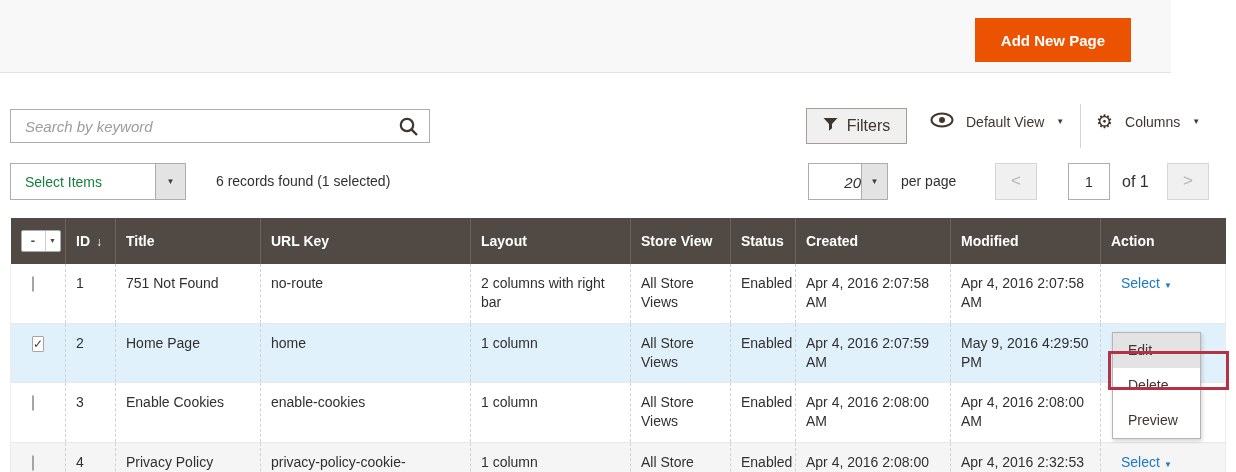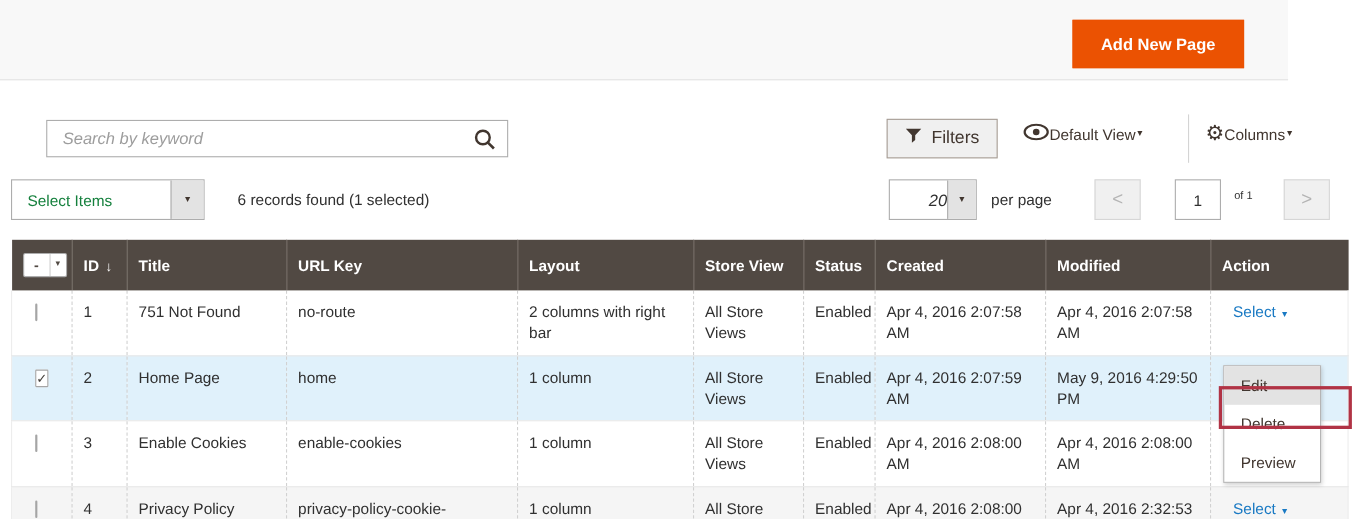--- a/index.html
+++ b/index.html
@@ -4,48 +4,48 @@
 <style>
   * { box-sizing: border-box; margin: 0; padding: 0; }
   body { background:#fff; font-family:"Liberation Sans", sans-serif; }
   .screen { position:relative; width:1236px; height:472px; overflow:hidden; background:#fff; color:#303030; }
 
   
   .topbar { position:absolute; left:0; top:0; width:1171px; height:73px; background:#f8f8f8; border-bottom:1px solid #e3e3e3; }
   .btn-primary { position:absolute; right:40px; top:18px; height:44px; padding:0 25px; background:#eb5202; border:1px solid #eb5202; color:#fff; font-family:"Liberation Sans",sans-serif; font-size:15px; font-weight:bold; cursor:pointer; }
 
   
-  .search-box { position:absolute; left:10px; top:109px; width:420px; height:34px; border:1px solid #adadad; background:#fff;margin-left:32px; }
+  .search-box { position:absolute; left:10px; top:109px; width:420px; height:34px; border:1px solid #adadad; background:#fff; }
   .search-box input { width:100%; height:100%; border:0; outline:none; padding:0 44px 0 14px; font-family:"Liberation Sans",sans-serif; font-size:15px; color:#303030; background:transparent; }
   .search-box input::placeholder { color:#9d9d9d; font-style:italic; opacity:1; }
   .search-icon { position:absolute; right:9px; top:6px; cursor:pointer; }
 
   .filters-btn { position:absolute; left:806px; top:108px; width:101px; height:36px; background:#f0f0f0; border:1px solid #a79d95; display:flex; align-items:center; justify-content:center; gap:9px; font-size:16px; color:#41362f; cursor:pointer; }
-  .tool-group { position:absolute; top:112px; display:flex; align-items:center; gap:0; font-size:14px; color:#41362f; cursor:pointer; }
+  .tool-group { position:absolute; top:112px; display:flex; align-items:center; gap:12px; font-size:14px; color:#41362f; cursor:pointer; }
   .view-group { left:930px; }
   .columns-group { left:1096px; }
   .v-divider { position:absolute; left:1080px; top:104px; width:1px; height:44px; background:#d4d4d4; }
   .caret { font-size:8px; color:#41362f; line-height:1; }
   .gear-glyph { font-size:19px; line-height:1; color:#41362f; }
 
   
   .massaction { position:absolute; left:10px; top:163px; width:176px; height:37px; border:1px solid #adadad; background:#fff; display:flex; cursor:pointer; }
   .massaction-label { flex:1; padding:10px 0 0 14px; font-size:14px; color:#15803d; }
   .split-caret { width:30px; background:#e3e3e3; border-left:1px solid #adadad; display:flex; align-items:center; justify-content:center; }
   .records { position:absolute; left:216px; top:173px; font-size:14px; color:#303030; }
 
   .perpage { position:absolute; left:808px; top:163px; width:80px; height:37px; border:1px solid #adadad; background:#fff; display:flex; cursor:pointer; }
   .perpage-value { flex:1; text-align:right; padding-top:10px; font-size:15px;font-style:italic; }
   .perpage .split-caret { width:26px; }
   .perpage-label { position:absolute; left:901px; top:173px; font-size:14px; }
   .page-btn { position:absolute; top:163px; width:42px; height:37px; background:#f0f0f0; border:1px solid #d6d6d6; color:#b4b4b4; font-size:17px; text-align:center; line-height:34px; cursor:default; }
   .page-prev { left:995px; }
   .page-next { left:1167px; }
   .page-input { position:absolute; left:1068px; top:163px; width:42px; height:37px; border:1px solid #adadad; text-align:center; font-size:14px; font-family:"Liberation Sans",sans-serif; color:#303030; outline:none; }
-  .page-of { position:absolute; left:1122px; top:173px; font-size:10px; }
+  .page-of { position:absolute; left:1122px; top:173px; font-size:16px; }
 
   
   table.grid { position:absolute; left:10px; top:218px; width:1215px; border-collapse:collapse; table-layout:fixed; }
   .grid th { background:#514943; color:#fff; font-size:14px; font-weight:bold; text-align:left; padding:12px 10px; height:44px; border-left:1px solid #6a625c; vertical-align:middle; }
   .grid th:first-child { border-left:none; }
   .grid td { vertical-align:top; padding:10px; font-size:14px; color:#303030; border-left:1px dashed #d1d1d1; border-bottom:1px solid #e8e8e8; line-height:19px; }
   .grid td:first-child { border-left:1px solid #ededed; }
   .grid td:last-child { border-right:1px solid #ededed; }
   .grid tr.r1, .grid tr.r2 { height:59px; }
   .grid tr.r3, .grid tr.r4 { height:60px; }

